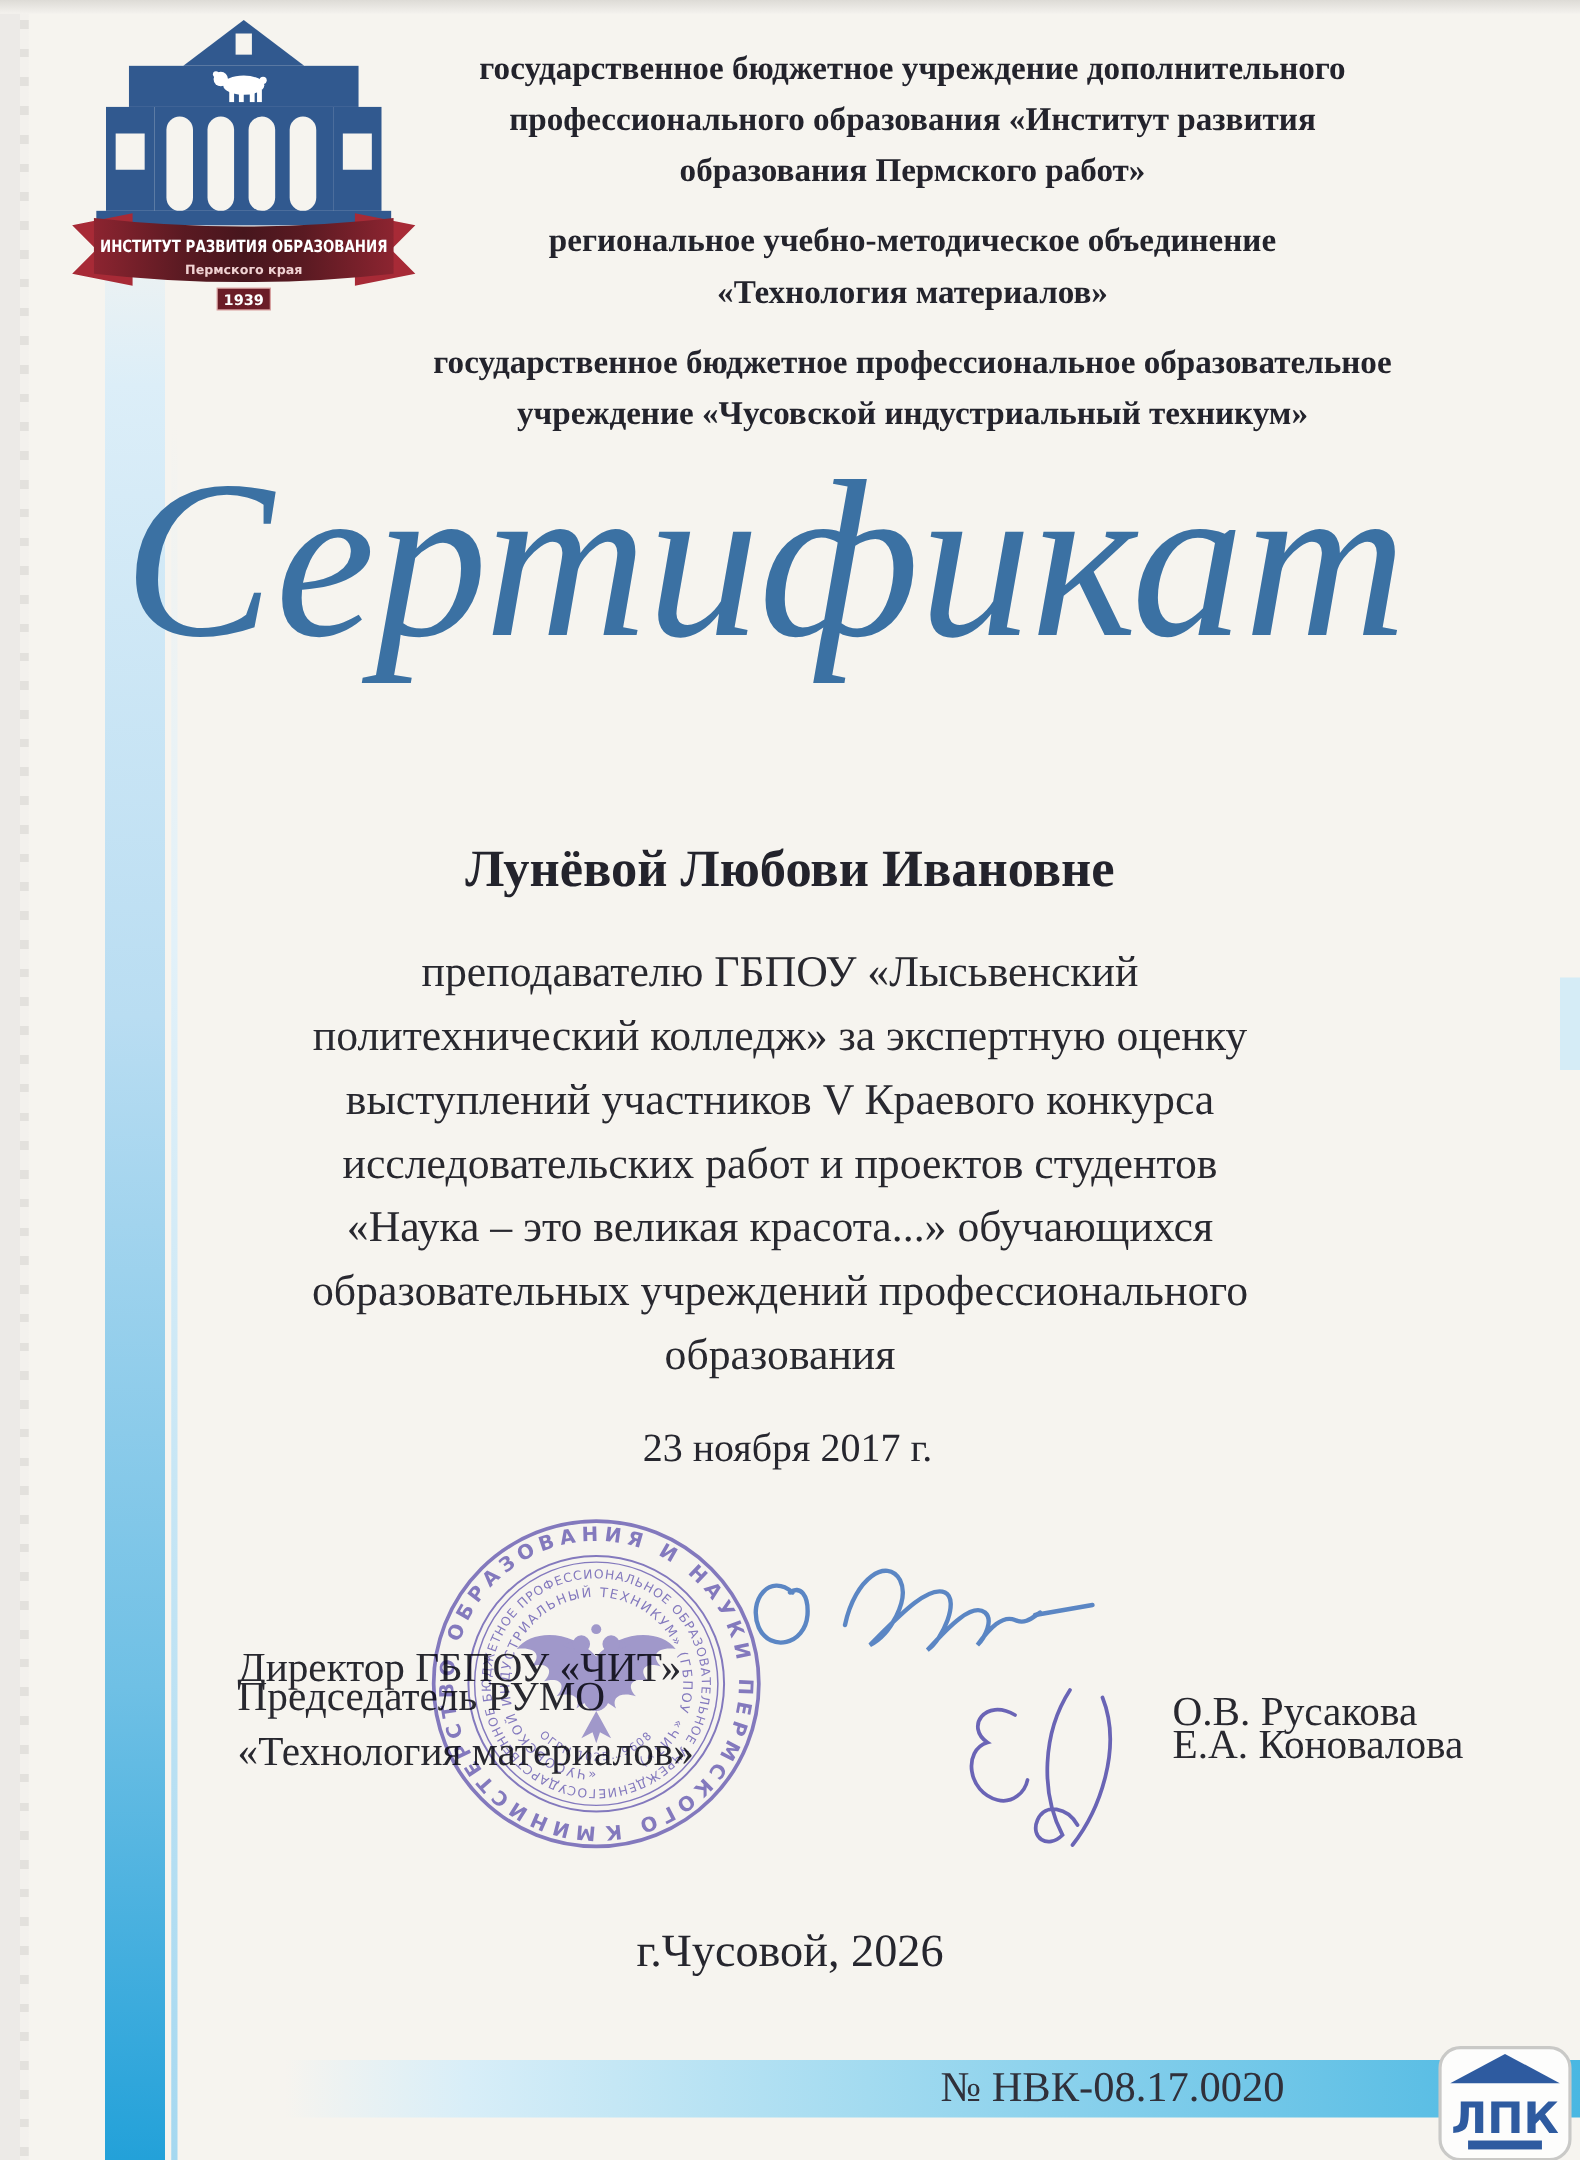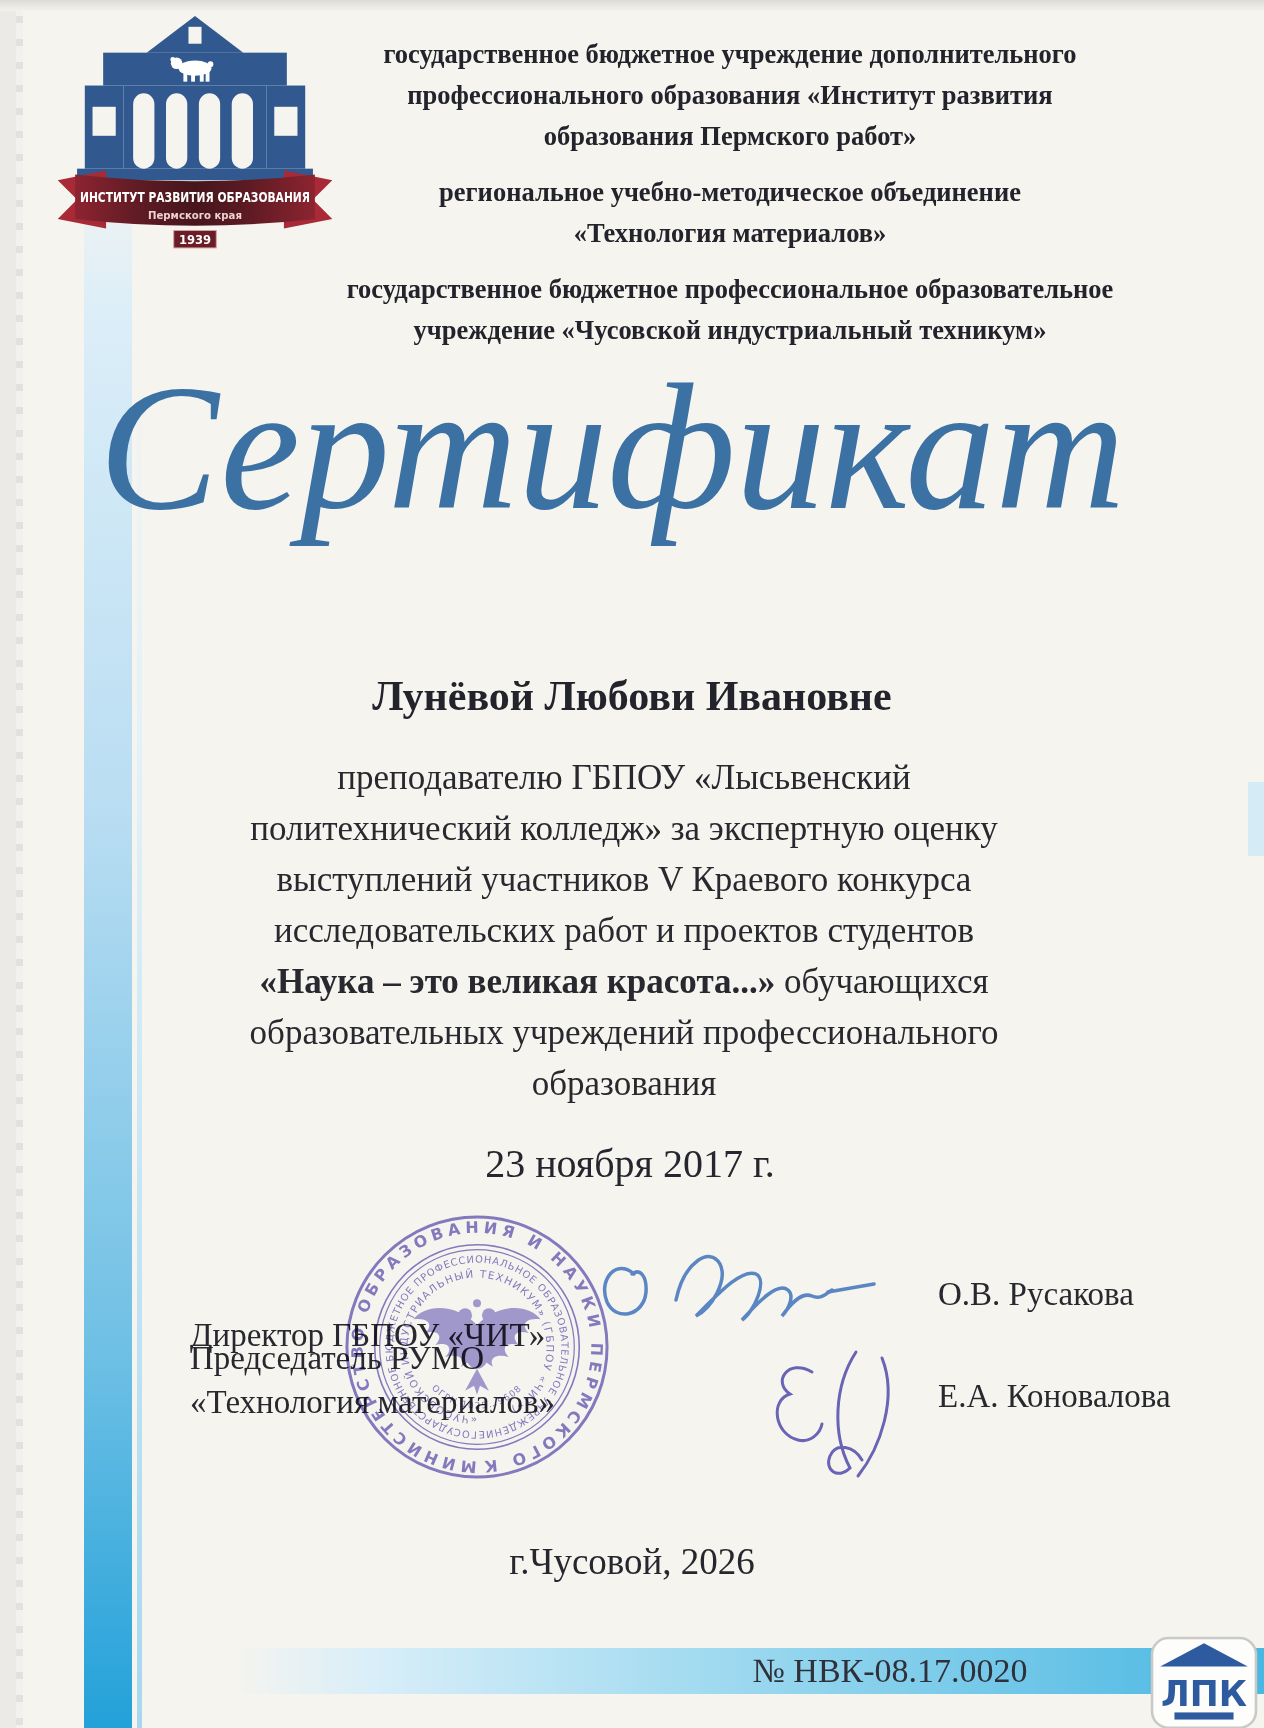--- a/index.html
+++ b/index.html
@@ -29,29 +29,29 @@
   
   .title{position:absolute;left:0;right:40px;top:344px;text-align:center;
     font-style:italic;font-size:180px;line-height:1.15;color:#3b71a3;font-weight:normal;}
   .issued{position:absolute;left:0;right:0;top:582px;text-align:center;
     font-size:54px;letter-spacing:7px;color:#26262e;}
   .recipient{position:absolute;left:0;right:0;top:672px;text-align:center;
     font-size:42px;font-weight:bold;color:#23232c;}
   
   .body-text{position:absolute;left:0;right:16px;top:752px;text-align:center;
     font-size:35px;line-height:51px;color:#28282f;}
-  .body-text .b{font-weight:bold;}
-  .date-line{position:absolute;left:0;right:4px;top:1140px;text-align:center;font-size:40px;}
+  .body-text .b{font-weight:normal;}
+  .date-line{position:absolute;left:0;right:4px;top:1140px;text-align:center;font-size:32px;}
   
   .sig-role{position:absolute;left:190px;font-size:33px;color:#28282f;}
   .role-1{top:1276px;margin-top:41px;}
   .role-2a{top:1340px;}
   .role-2b{top:1384px;}
   .sig-name{position:absolute;left:938px;font-size:33px;color:#28282f;}
-  .name-1{top:1276px;text-align:center;}
+  .name-1{top:1352px;text-align:center;}
   .name-2{top:1378px;}
   .stamp{position:absolute;left:338px;top:1208px;width:278px;height:278px;
     mix-blend-mode:multiply;opacity:.9;}
   .autograph{position:absolute;mix-blend-mode:multiply;}
   .autograph-1{left:592px;top:1232px;}
   .autograph-2{left:758px;top:1338px;}
   
   .place-line{position:absolute;left:0;right:0;top:1540px;text-align:center;font-size:37px;}
   .number-band{position:absolute;left:228px;right:0;top:1648px;height:46px;
     background:linear-gradient(90deg,rgba(207,234,246,0) 0%,#d8eef8 14%,#a3dbf0 45%,#49b7e2 100%);}

